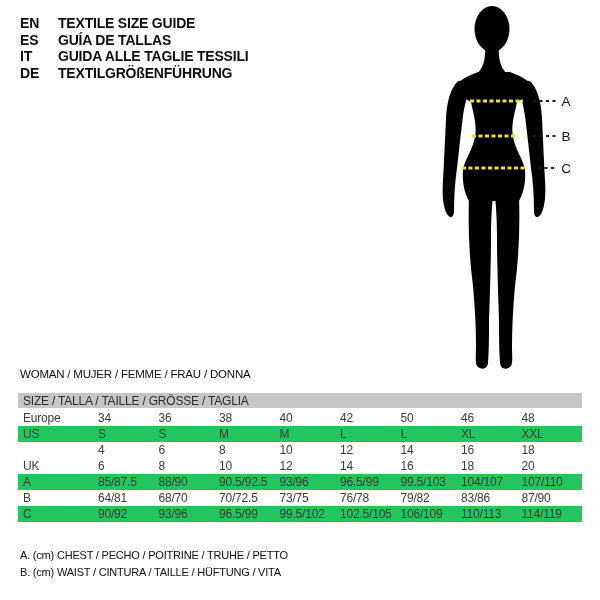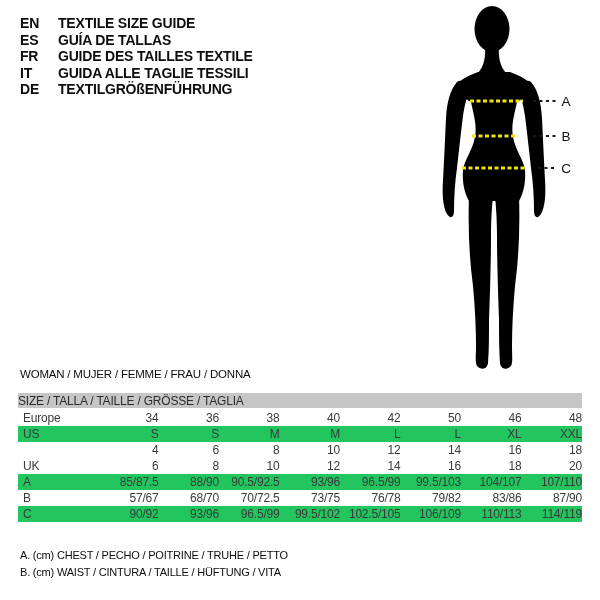--- a/index.html
+++ b/index.html
@@ -15,47 +15,43 @@
   
   .figure-svg{position:absolute;left:430px;top:0;}
   .marker-text{font-family:"Liberation Sans",sans-serif;font-size:13.5px;fill:#111;}
   
   .section-title{position:absolute;left:20px;top:368px;font-size:11.5px;
     font-weight:normal;color:#0d0d0d;letter-spacing:-0.2px;}
   
   .size-table{position:absolute;left:18px;top:393px;width:564px;
     font-size:12px;color:#3a3a3a;letter-spacing:-0.2px;}
   .t-header{height:15px;background:#c6c6c6;display:flex;align-items:center;
-    color:#2b2b2b;border-bottom:2px solid #ffffff;}
+    padding-left:5px;color:#2b2b2b;border-bottom:2px solid #ffffff;}
   .t-row{display:flex;height:16px;align-items:center;}
   .t-row.shaded{background:#22c55e;}
   .t-label{width:75px;padding-left:5px;}
-  .t-cell{flex:1;text-align:right;}
+  .t-cell{flex:1;text-align:left;}
   
   .legend{position:absolute;left:20px;top:547px;}
   .legend-line{font-size:11px;font-weight:normal;line-height:16.5px;
     color:#0d0d0d;letter-spacing:-0.2px;}
 </style>
 </head>
 <body>
 
 <div class="canvas">
 
   <div class="langs">
     <div class="lang-row">
       <span class="lang-code">EN</span>
       <span class="lang-label">TEXTILE SIZE GUIDE</span>
     </div>
     <div class="lang-row">
       <span class="lang-code">ES</span>
       <span class="lang-label">GUÍA DE TALLAS</span>
-    </div>
-    <div class="lang-row">
-      <span class="lang-code">FR</span>
-      <span class="lang-label">GUIDE DES TAILLES TEXTILE</span>
     </div>
     <div class="lang-row">
       <span class="lang-code">IT</span>
       <span class="lang-label">GUIDA ALLE TAGLIE TESSILI</span>
     </div>
     <div class="lang-row">
       <span class="lang-code">DE</span>
       <span class="lang-label">TEXTILGRÖßENFÜHRUNG</span>
     </div>
   </div>
@@ -167,21 +163,21 @@
       <span class="t-cell">90.5/92.5</span>
       <span class="t-cell">93/96</span>
       <span class="t-cell">96.5/99</span>
       <span class="t-cell">99.5/103</span>
       <span class="t-cell">104/107</span>
       <span class="t-cell">107/110</span>
     </div>
 
     <div class="t-row">
       <span class="t-label">B</span>
-      <span class="t-cell">57/67</span>
+      <span class="t-cell">64/81</span>
       <span class="t-cell">68/70</span>
       <span class="t-cell">70/72.5</span>
       <span class="t-cell">73/75</span>
       <span class="t-cell">76/78</span>
       <span class="t-cell">79/82</span>
       <span class="t-cell">83/86</span>
       <span class="t-cell">87/90</span>
     </div>
 
     <div class="t-row shaded">

